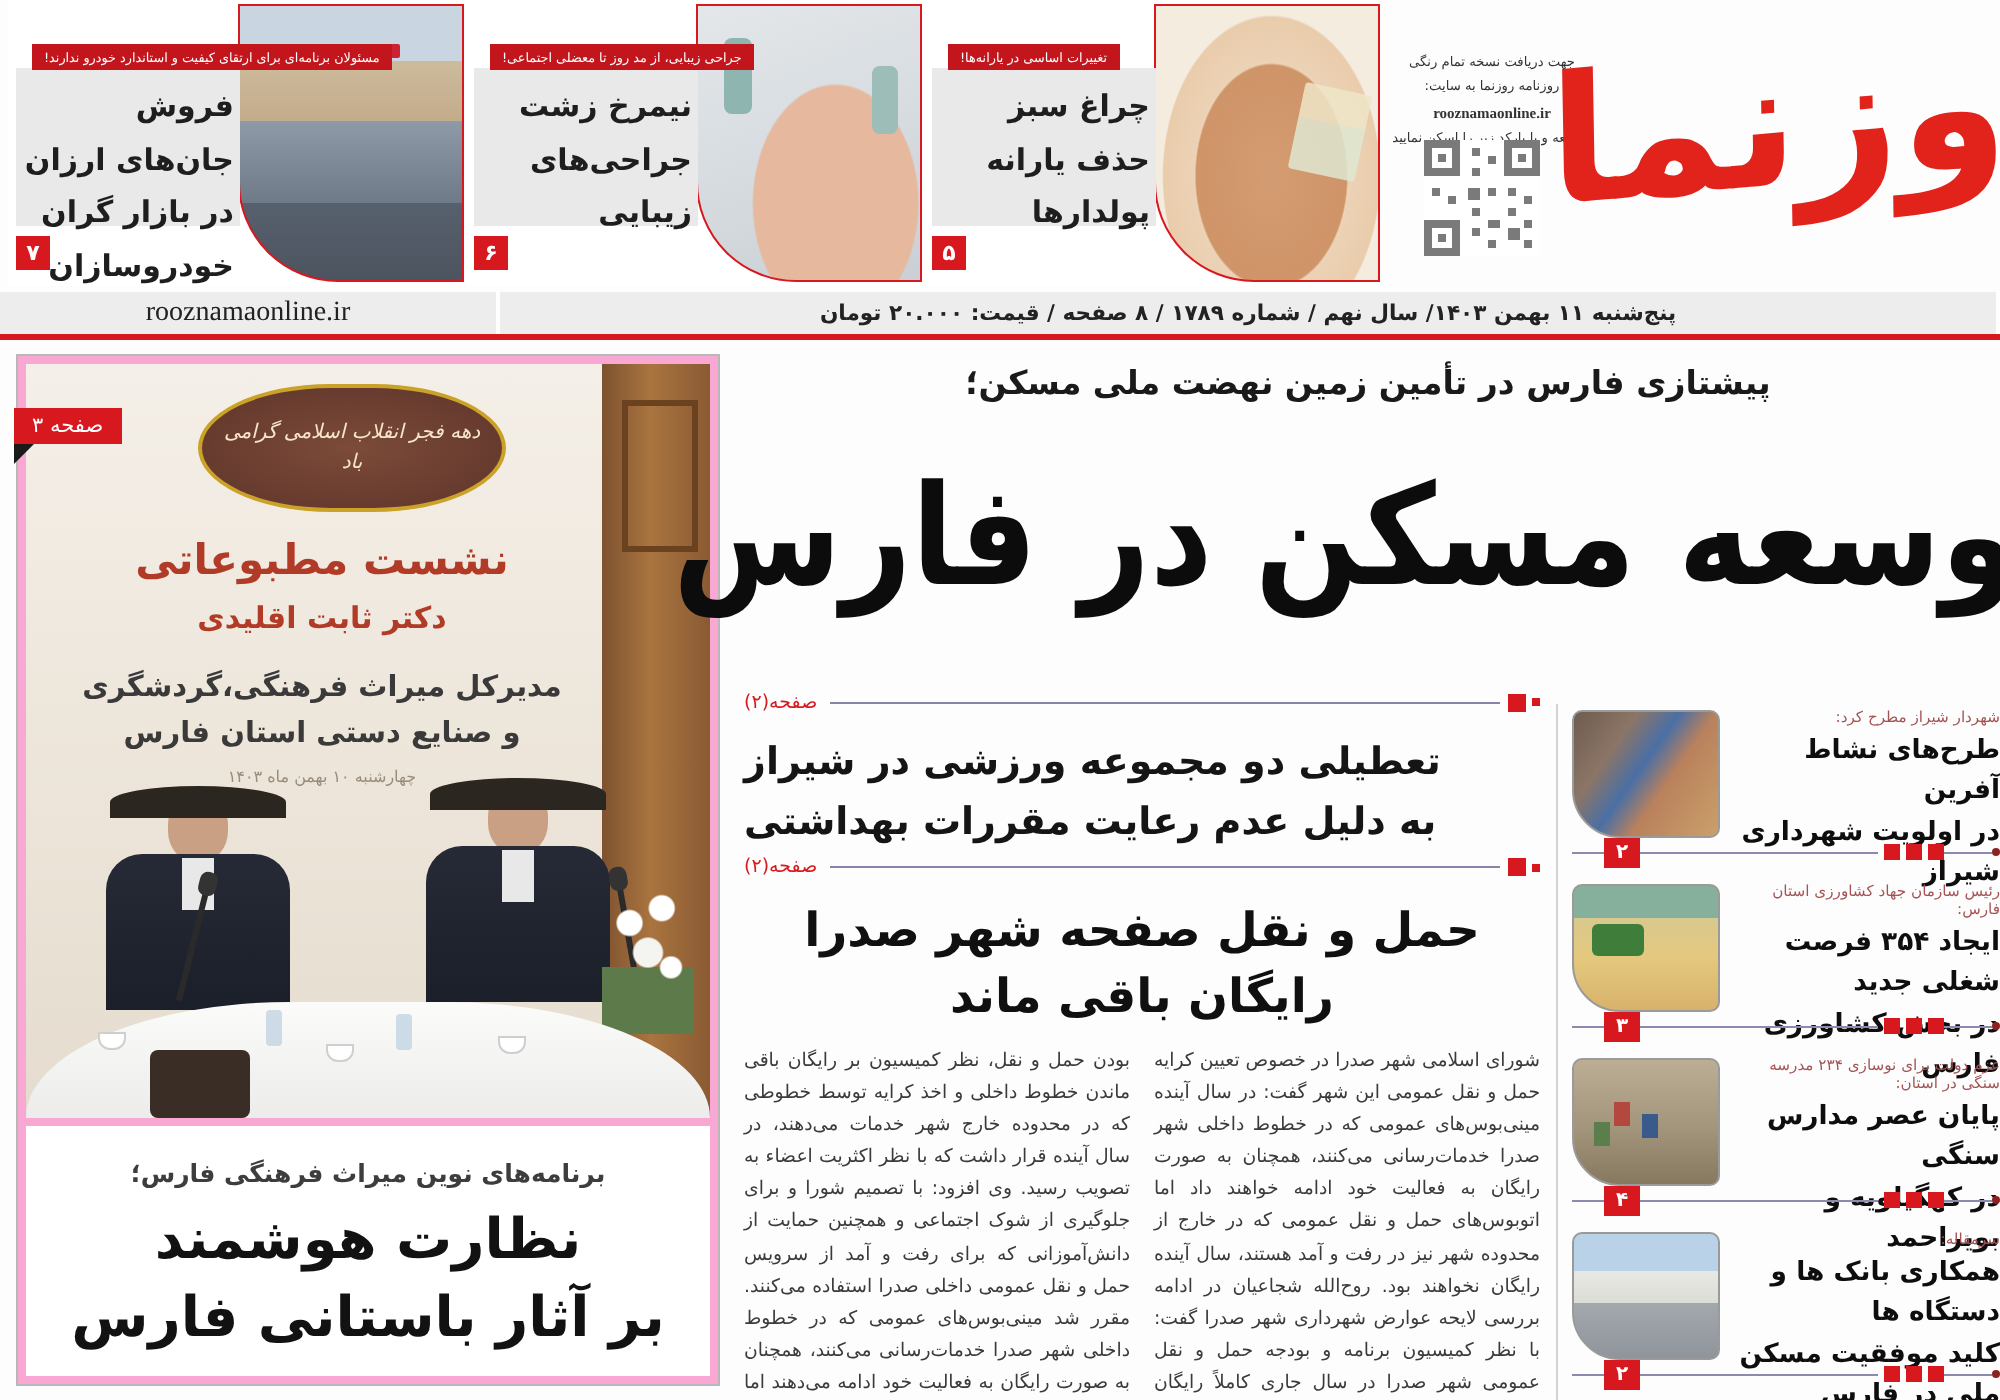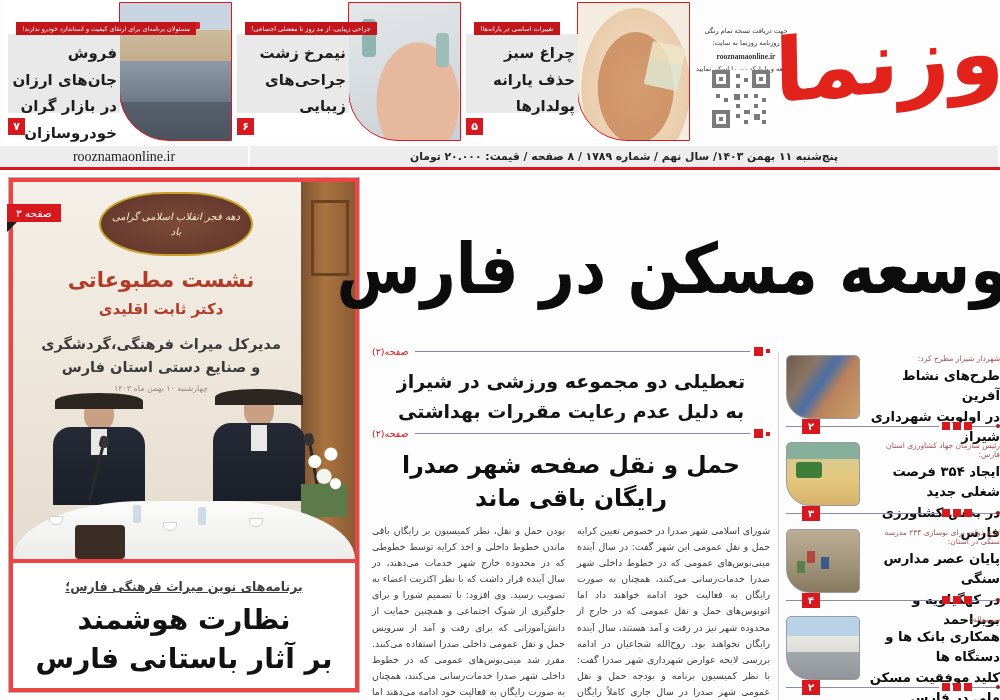--- a/index.html
+++ b/index.html
@@ -41,21 +41,21 @@
   
   .date-bar { position:absolute; top:146px; left:0; width:1000px; height:24px; background:#ededed;
               border-bottom:3px solid #d7181f; display:flex; }
   .db-cell { display:flex; align-items:center; justify-content:center; border-right:2px solid #fff; color:#222; }
   .db-left { width:250px; font-family:"Liberation Serif", serif; font-size:14px; }
   .db-mid { flex:1; font-size:10.8px; direction:rtl; font-weight:bold; }
   .db-right { width:330px; font-size:11px; direction:rtl; font-weight:bold; border-right:none; }
 
   
   .photo-box { position:absolute; left:8px; top:177px; width:352px; height:516px;
-               border:1.5px solid #b8b8b8; background:#ef4444; }
+               border:1.5px solid #b8b8b8; background:#f9a8d4; }
   .page3-badge { position:absolute; left:-2px; top:26px; background:#d7181f; color:#fff;
                  font-size:10.5px; padding:3px 9px; z-index:6; direction:rtl; }
   .page3-badge::after { content:""; position:absolute; left:0; top:100%; width:0; height:0;
                  border:5px solid rgba(0,0,0,0); border-top-color:#1a1a1a; border-left-color:#1a1a1a; }
   .photo-area { position:absolute; left:4px; right:4px; top:4px; height:377px;
                 background:linear-gradient(180deg,#f4efe8 0%,#ece4d8 60%,#e5dccf 100%); overflow:hidden; }
   .door { position:absolute; right:0; top:0; width:54px; height:100%;
           background:linear-gradient(90deg,#7e5230 0%,#a9743f 45%,#8a5a33 100%); }
   .door::after { content:""; position:absolute; left:10px; top:18px; width:32px; height:70px;
           border:3px solid #6b421f; }
@@ -89,39 +89,39 @@
   .g1 { left:120px; bottom:36px; } .g2 { left:185px; bottom:34px; }
   .flower { position:absolute; right:8px; bottom:42px; width:46px; height:74px;
             background:radial-gradient(circle at 30% 25%, #fff 0 6px, rgba(0,0,0,0) 7px),
                        radial-gradient(circle at 65% 15%, #fff 0 6px, rgba(0,0,0,0) 7px),
                        radial-gradient(circle at 50% 45%, #f4f4f0 0 7px, rgba(0,0,0,0) 8px),
                        radial-gradient(circle at 75% 55%, #fff 0 5px, rgba(0,0,0,0) 6px),
                        linear-gradient(180deg, rgba(0,0,0,0) 55%, #5d7a4a 55%); }
   .camera { position:absolute; left:62px; bottom:0px; width:50px; height:34px; background:#3a2d26; border-radius:4px; }
   .camera::after { content:""; position:absolute; left:18px; top:100%; width:10px; height:10px; background:#2a2a2a; }
   .photo-bottom { position:absolute; left:4px; right:4px; top:385px; bottom:4px; background:#fff; text-align:center; direction:rtl; }
-  .pb-kicker { margin-top:16px; font-size:12.5px; font-weight:bold; color:#3d3d3d;text-decoration:underline; }
+  .pb-kicker { margin-top:16px; font-size:12.5px; font-weight:bold; color:#3d3d3d; }
   .pb-title { font-size:28px; font-weight:bold; color:#121212; line-height:1.4; margin-top:6px; }
 
   
   .lead-kicker { position:absolute; left:370px; top:182px; width:628px; text-align:center;
                  font-size:16.5px; font-weight:bold; color:#1a1a1a; direction:rtl; }
   .lead-headline { position:absolute; left:370px; top:198px; width:628px; height:140px;
                    display:flex; align-items:center; justify-content:center; direction:rtl;
                    font-size:61px; font-weight:bold; color:#0c0c0c; white-space:nowrap;
                    transform:scaleY(1.14); }
 
   
   .mid-col { position:absolute; left:372px; top:344px; width:398px; }
   .divider { display:flex; align-items:center; height:14px; }
   .div-label { color:#d7181f; font-size:9.5px; direction:rtl; white-space:nowrap; margin-right:6px; }
   .div-line { flex:1; height:1px; background:#8585ab; }
   .div-sq { width:9px; height:9px; background:#d7181f; margin-left:4px; }
   .div-dot { width:4px; height:4px; background:#d7181f; margin-left:3px; }
-  .ms-title1 { text-align:center; direction:rtl; font-size:19px; font-weight:bold; color:#151515; line-height:1.6; margin-top:8px; }
+  .ms-title1 { text-align:left; direction:rtl; font-size:19px; font-weight:bold; color:#151515; line-height:1.6; margin-top:8px; }
   .ms-title2 { text-align:center; direction:rtl; font-size:23.5px; font-weight:bold; color:#101010; line-height:1.4; margin-top:8px; margin-bottom:8px; }
   .body-cols { display:flex; direction:rtl; gap:12px; margin-top:4px; margin-bottom:6px; }
   .body-col { flex:1; direction:rtl; text-align:justify; font-size:9.4px; line-height:1.72; color:#3b3b3b; }
 
   
   .right-rail { position:absolute; left:778px; top:352px; width:222px; height:348px;
                 border-left:1px solid #d2d2d2; padding-left:7px; }
   .rail-item { position:relative; height:84px; margin-bottom:3px; }
   .rail-thumb { position:absolute; left:0; top:3px; width:74px; height:64px;
                 border:1px solid #9a9a9a; border-radius:5px 5px 5px 24px; }
@@ -268,20 +268,21 @@
     </div>
     <div class="photo-bottom">
       <div class="pb-kicker">برنامه‌های نوین میراث فرهنگی فارس؛</div>
       <div class="pb-title">
         <span>نظارت هوشمند</span><br>
         <span>بر آثار باستانی فارس</span>
       </div>
     </div>
   </div>
 
+  <div class="lead-kicker">پیشتازی فارس در تأمین زمین نهضت ملی مسکن؛</div>
   <div class="lead-headline">توسعه مسکن در فارس</div>
 
   <div class="mid-col">
     <div class="divider">
       <span class="div-label">صفحه(۲)</span>
       <span class="div-line"></span>
       <span class="div-sq"></span>
       <span class="div-dot"></span>
     </div>
     <div class="ms-title1">

